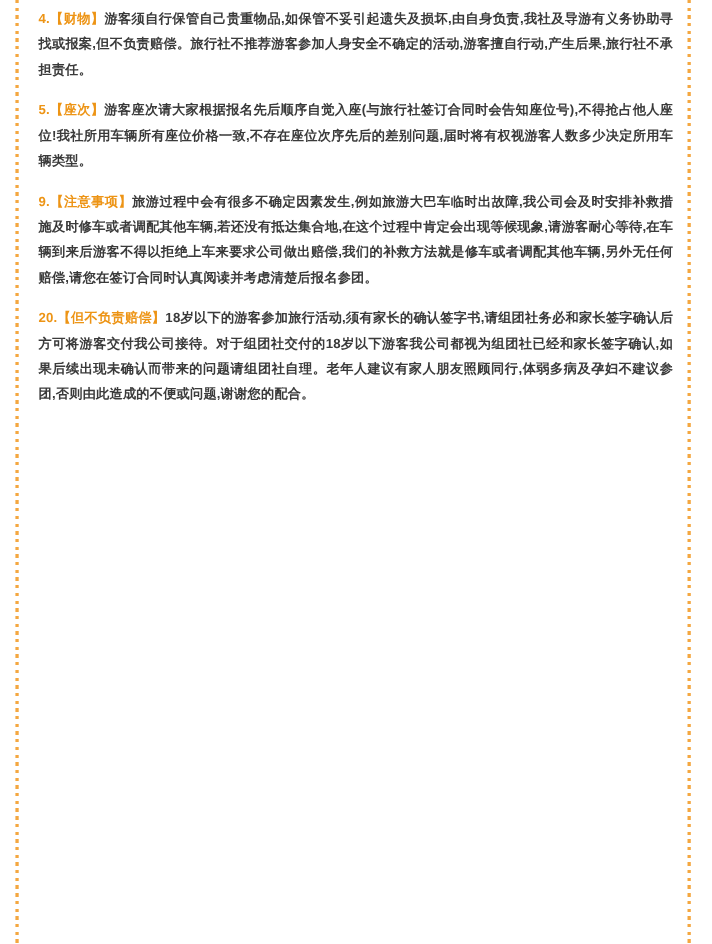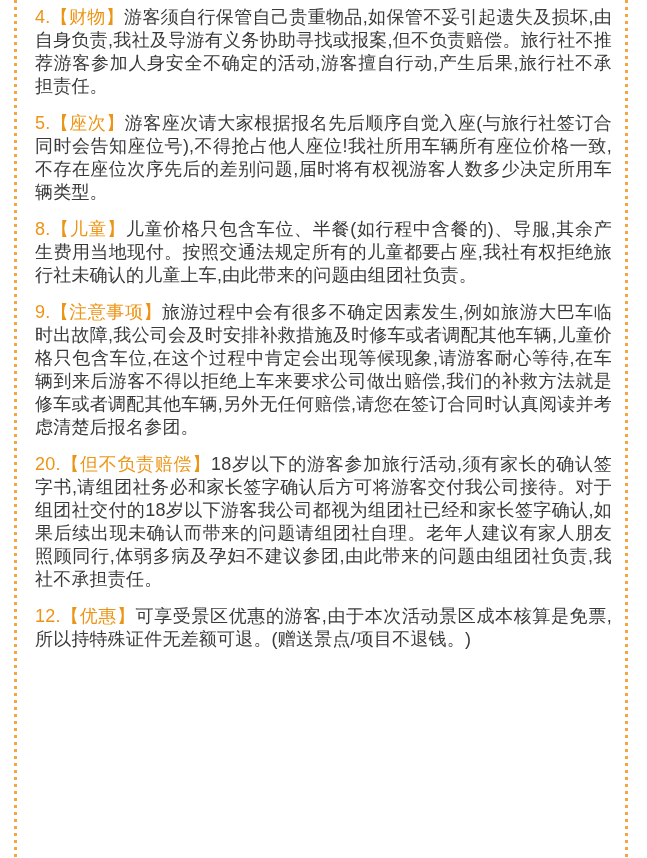--- a/index.html
+++ b/index.html
@@ -32,47 +32,46 @@
     );
   }
   .dotted-rule.left  { left: 14px; }
   .dotted-rule.right { right: 19px; }
   .content {
     position: absolute;
     left: 35px; right: 35px; top: 6px;
   }
   .section {
     margin: 0 0 14px 0;
-    font-size: 18px;
+    font-size: 12px;
     line-height: 23px;
     color: var(--body);
     text-align: justify;
     text-justify: inter-ideograph;
     letter-spacing: 0.2px;
+    font-weight: bold;
   }
   .hd { color: var(--heading); }
 </style>
 </head>
 <body>
 
 <div class="page">
   <div class="dotted-rule left"></div>
   <div class="dotted-rule right"></div>
 
   <div class="content">
 
     <p class="section"><span class="hd"><span>4.</span><span>【财物】</span></span><span>游客须自行保管自己贵重物品,如保管不妥引起遗失及损坏,由自身负责,我社及导游有义务协助寻找或报案,但不负责赔偿。旅行社不推荐游客参加人身安全不确定的活动,游客擅自行动,产生后果,旅行社不承担责任。</span></p>
 
     <p class="section"><span class="hd"><span>5.</span><span>【座次】</span></span><span>游客座次请大家根据报名先后顺序自觉入座(与旅行社签订合同时会告知座位号),不得抢占他人座位!我社所用车辆所有座位价格一致,不存在座位次序先后的差别问题,届时将有权视游客人数多少决定所用车辆类型。</span></p>
 
 
 
-    <p class="section"><span class="hd"><span>8.</span><span>【儿童】</span></span><span>儿童价格只包含车位、半餐(如行程中含餐的)、导服,其余产生费用当地现付。按照交通法规定所有的儿童都要占座,我社有权拒绝旅行社未确认的儿童上车,由此带来的问题由组团社负责。</span></p>
 
-    <p class="section"><span class="hd"><span>9.</span><span>【注意事项】</span></span><span>旅游过程中会有很多不确定因素发生,例如旅游大巴车临时出故障,我公司会及时安排补救措施及时修车或者调配其他车辆,儿童价格只包含车位,在这个过程中肯定会出现等候现象,请游客耐心等待,在车辆到来后游客不得以拒绝上车来要求公司做出赔偿,我们的补救方法就是修车或者调配其他车辆,另外无任何赔偿,请您在签订合同时认真阅读并考虑清楚后报名参团。</span></p>
+    <p class="section"><span class="hd"><span>9.</span><span>【注意事项】</span></span><span>旅游过程中会有很多不确定因素发生,例如旅游大巴车临时出故障,我公司会及时安排补救措施及时修车或者调配其他车辆,若还没有抵达集合地,在这个过程中肯定会出现等候现象,请游客耐心等待,在车辆到来后游客不得以拒绝上车来要求公司做出赔偿,我们的补救方法就是修车或者调配其他车辆,另外无任何赔偿,请您在签订合同时认真阅读并考虑清楚后报名参团。</span></p>
 
 
-    <p class="section"><span class="hd"><span>20.</span><span>【但不负责赔偿】</span></span><span>18岁以下的游客参加旅行活动,须有家长的确认签字书,请组团社务必和家长签字确认后方可将游客交付我公司接待。对于组团社交付的18岁以下游客我公司都视为组团社已经和家长签字确认,如果后续出现未确认而带来的问题请组团社自理。老年人建议有家人朋友照顾同行,体弱多病及孕妇不建议参团,由此带来的问题由组团社负责,我社不承担责任。</span></p>
+    <p class="section"><span class="hd"><span>20.</span><span>【但不负责赔偿】</span></span><span>18岁以下的游客参加旅行活动,须有家长的确认签字书,请组团社务必和家长签字确认后方可将游客交付我公司接待。对于组团社交付的18岁以下游客我公司都视为组团社已经和家长签字确认,如果后续出现未确认而带来的问题请组团社自理。老年人建议有家人朋友照顾同行,体弱多病及孕妇不建议参团,否则由此造成的不便或问题,谢谢您的配合。</span></p>
 
-    <p class="section"><span class="hd"><span>12.</span><span>【优惠】</span></span><span>可享受景区优惠的游客,由于本次活动景区成本核算是免票,所以持特殊证件无差额可退。(赠送景点/项目不退钱。)</span></p>
 
   </div>
 </div>
 
 </body></html>

